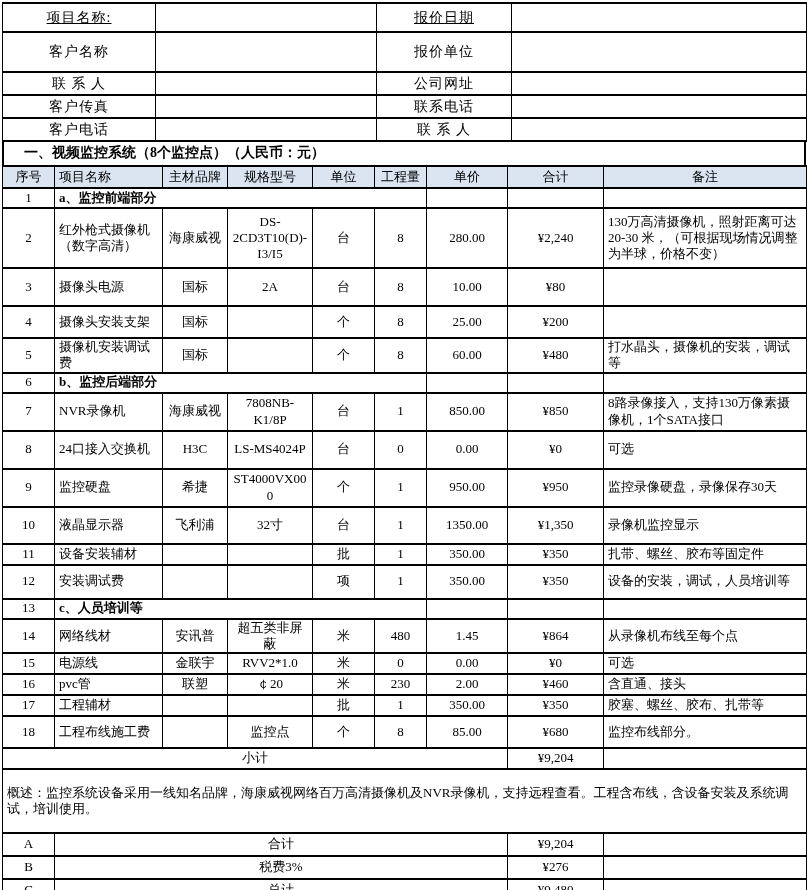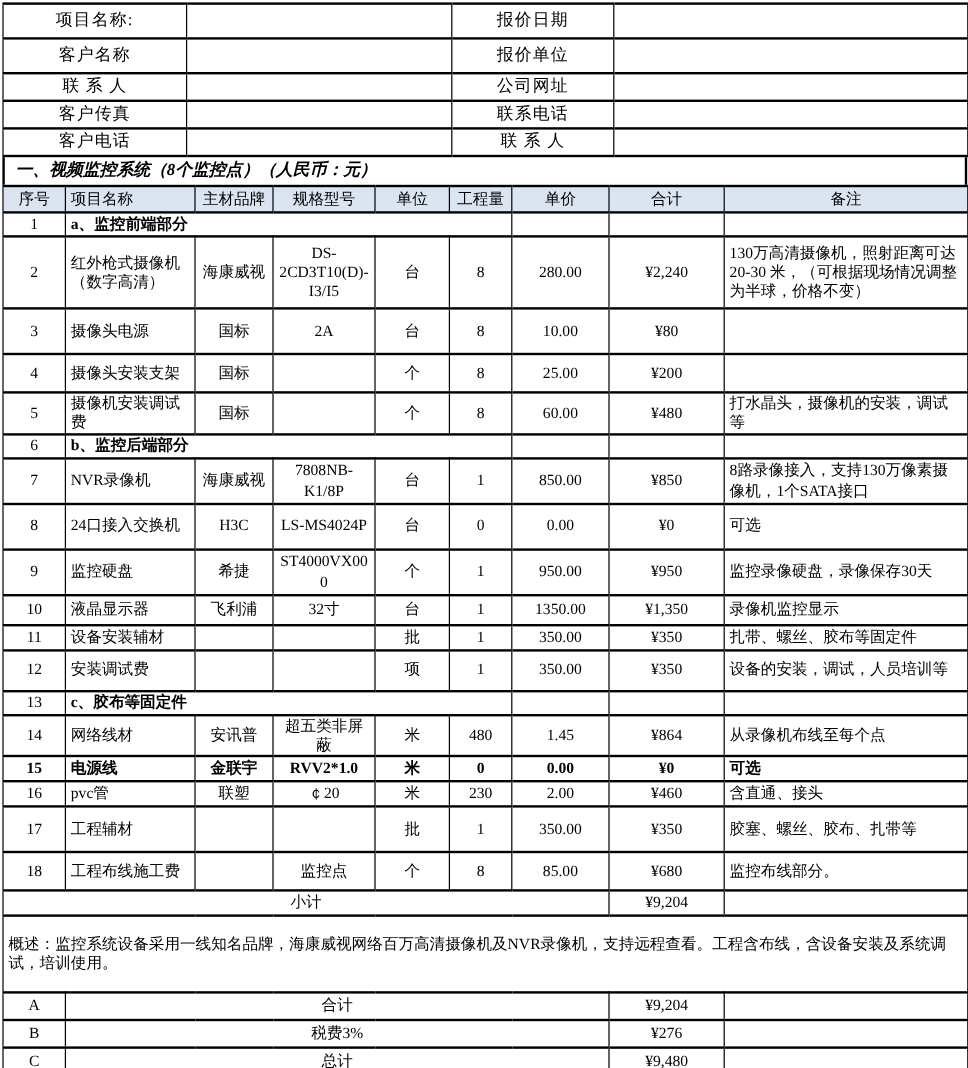--- a/index.html
+++ b/index.html
@@ -16,44 +16,44 @@
     padding: 0 4px; font-size: 13px; line-height: 1.25;
     text-align: center; vertical-align: middle;
     overflow-wrap: break-word; word-break: break-word;
   }
   .hdr { background: var(--hbg); }
   .al { text-align: left; }
   .bold { font-weight: bold; }
   .info-label { font-size: 14px; letter-spacing: 1px; }
   .section-title {
     width: 804px; border-left: 2px solid var(--bd); border-right: 2px solid var(--bd);
-    font-weight: bold; font-size: 14px; padding: 2px 4px 3px 9px; font-style: italic;
+    font-weight: bold; font-size: 14px; padding: 2px 4px 3px 20px;
   }
   .summary { font-size: 13px; }
 </style>
 </head>
 <body>
 
 <div class="sheet">
 
   <table>
     <colgroup>
         <col style="width:153px">
         <col style="width:221px">
         <col style="width:135px">
         <col style="width:295px">
       </colgroup>
     <tbody>
-        <tr style="height: 29px;">
+        <tr style="height: 29px; text-decoration: underline;">
           <td class="info-label">项目名称:</td>
           <td></td>
           <td class="info-label">报价日期</td>
           <td></td>
         </tr>
-        <tr style="height: 29px;">
+        <tr style="height: 40px;">
           <td class="info-label">客户名称</td>
           <td></td>
           <td class="info-label">报价单位</td>
           <td></td>
         </tr>
         <tr style="height: 23px;">
           <td class="info-label">联 系 人</td>
           <td></td>
           <td class="info-label">公司网址</td>
           <td></td>
@@ -183,21 +183,21 @@
           <td>9</td>
           <td class="al">监控硬盘</td>
           <td>希捷</td>
           <td>ST4000VX000</td>
           <td>个</td>
           <td>1</td>
           <td>950.00</td>
           <td>¥950</td>
           <td class="al">监控录像硬盘，录像保存30天</td>
         </tr>
-        <tr style="height: 25px;">
+        <tr style="height: 37px;">
           <td>10</td>
           <td class="al">液晶显示器</td>
           <td>飞利浦</td>
           <td>32寸</td>
           <td>台</td>
           <td>1</td>
           <td>1350.00</td>
           <td>¥1,350</td>
           <td class="al">录像机监控显示</td>
         </tr>
@@ -218,37 +218,37 @@
           <td></td>
           <td></td>
           <td>项</td>
           <td>1</td>
           <td>350.00</td>
           <td>¥350</td>
           <td class="al">设备的安装，调试，人员培训等</td>
         </tr>
         <tr style="height: 20px; margin-left: 41px;">
           <td>13</td>
-          <td class="al bold" colspan="5">c、胶布等固定件</td>
+          <td class="al bold" colspan="5">c、人员培训等</td>
           <td></td>
           <td></td>
           <td></td>
         </tr>
         <tr style="height: 32px;">
           <td>14</td>
           <td class="al">网络线材</td>
           <td>安讯普</td>
           <td>超五类非屏蔽</td>
           <td>米</td>
           <td>480</td>
           <td>1.45</td>
           <td>¥864</td>
           <td class="al">从录像机布线至每个点</td>
         </tr>
-        <tr style="height: 21px; font-weight: bold;">
+        <tr style="height: 21px;">
           <td>15</td>
           <td class="al">电源线</td>
           <td>金联宇</td>
           <td>RVV2*1.0</td>
           <td>米</td>
           <td>0</td>
           <td>0.00</td>
           <td>¥0</td>
           <td class="al">可选</td>
         </tr>
@@ -256,21 +256,21 @@
           <td>16</td>
           <td class="al">pvc管</td>
           <td>联塑</td>
           <td>￠20</td>
           <td>米</td>
           <td>230</td>
           <td>2.00</td>
           <td>¥460</td>
           <td class="al">含直通、接头</td>
         </tr>
-        <tr style="height: 38px; margin-left: 16px;">
+        <tr style="height: 21px; margin-left: 16px;">
           <td>17</td>
           <td class="al">工程辅材</td>
           <td></td>
           <td></td>
           <td>批</td>
           <td>1</td>
           <td>350.00</td>
           <td>¥350</td>
           <td class="al">胶塞、螺丝、胶布、扎带等</td>
         </tr>

